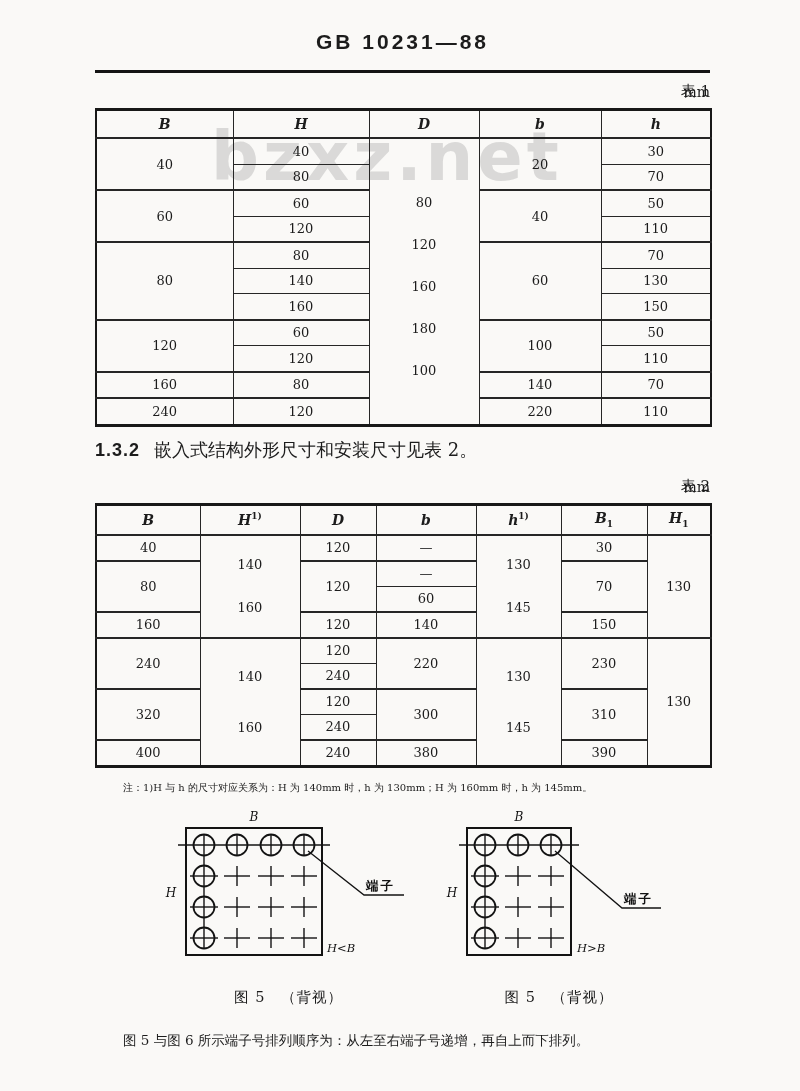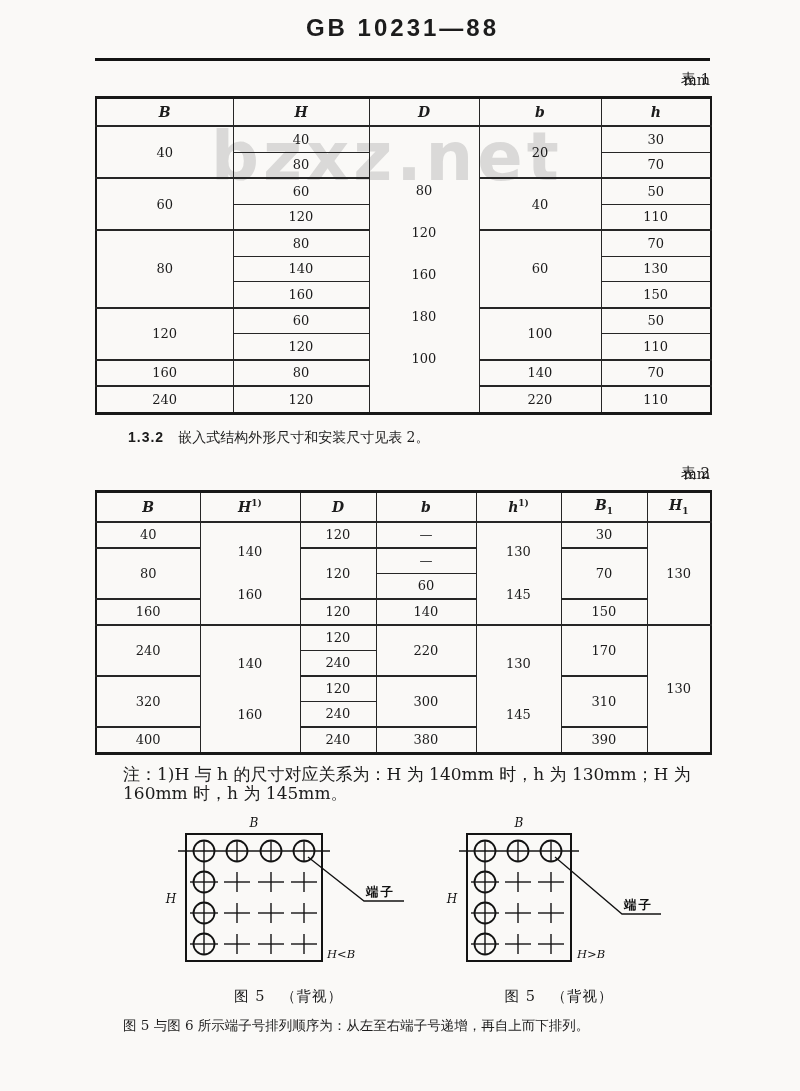--- a/index.html
+++ b/index.html
@@ -16,24 +16,24 @@
   .content{position:relative;z-index:1;padding:0 90px 0 95px;width:615px;}
   .watermark{
     position:absolute;z-index:0;
     left:211px;top:118px;
     font-family:"DejaVu Sans","Liberation Sans",sans-serif;
     font-weight:bold;font-size:67px;letter-spacing:4px;
     color:rgba(170,170,170,0.40);
     user-select:none;
   }
   .doc-title{
-    padding-top:14px;
+    padding-top:30px;
     text-align:center;
     font-family:"Liberation Sans","DejaVu Sans",sans-serif;
-    font-weight:bold;font-size:24px;letter-spacing:3px;
+    font-weight:bold;font-size:21px;letter-spacing:3px;
   }
   .rule{margin-top:16px;height:3px;background:#141414;}
   .tcap{position:relative;margin-top:9px;height:20px;text-align:right;font-size:15px;}
   .tcap-unit{position:absolute;right:0;top:2px;font-size:14px;}
   table{
     border-collapse:collapse;table-layout:fixed;
     width:615px;margin-top:6px;
     border:2px solid #181818;border-top-width:3px;border-bottom-width:3px;
     font-size:13px;
   }
@@ -51,28 +51,28 @@
   tr.gs td, tr.gs th{border-top-width:2.4px;}
   tr.hdr th{border-bottom-width:2.4px;}
   td.stack{position:relative;}
   .stack-inner{
     position:absolute;inset:0;
     display:flex;flex-direction:column;align-items:center;justify-content:center;
   }
   .gap-d{gap:27px;padding-top:10px;}
   .gap-2{gap:28px;}
   .gap-3{gap:36px;}
-  .sec{margin-top:12px;font-size:14px;line-height:21px;margin-left:33px;}
+  .sec{margin-top:12px;font-size:18px;line-height:21px;}
   .sec-num{font-family:"Liberation Sans","DejaVu Sans",sans-serif;font-weight:bold;margin-right:14px;letter-spacing:1px;}
   .sec-132{margin-top:12px;}
-  .note-line{margin-top:10px;padding-left:28px;font-size:17px;line-height:19px;}
+  .note-line{margin-top:10px;padding-left:28px;font-size:10px;line-height:19px;}
   .figures{position:relative;height:202px;margin-top:12px;}
   .fig{position:absolute;top:0;}
-  .fig-cap{margin-top:6px;text-align:center;font-size:14.5px;letter-spacing:1px;}
-  .fig-note{margin-top:0;padding-left:28px;font-size:13.5px;}
+  .fig-cap{margin-top:13px;text-align:center;font-size:14.5px;letter-spacing:1px;}
+  .fig-note{margin-top:21px;padding-left:28px;font-size:13.5px;}
   svg .box{fill:none;stroke:#131313;stroke-width:2;}
   svg .ln{stroke:#131313;stroke-width:1.4;}
   svg .circ{fill:none;stroke:#131313;stroke-width:1.8;}
   svg .leader{fill:none;stroke:#131313;stroke-width:1.3;}
   svg text{fill:#131313;font-family:"DejaVu Serif","Liberation Serif",serif;}
   svg .axis{font-style:italic;font-size:12px;}
   svg .rel{font-style:italic;font-size:11.5px;}
   svg .callout{font-size:12.5px;letter-spacing:2px;font-weight:bold;}
 </style>
 </head>
@@ -247,21 +247,21 @@
           </div>
         </td>
         <td>120</td>
         <td rowspan="2" class="dbl">220</td>
         <td rowspan="5" class="stack">
           <div class="stack-inner gap-3">
             <span>130</span>
             <span>145</span>
           </div>
         </td>
-        <td rowspan="2" class="dbl">170</td>
+        <td rowspan="2" class="dbl">230</td>
         <td rowspan="5">130</td>
       </tr>
       <tr>
         <td>240</td>
       </tr>
       <tr class="gs">
         <td rowspan="2" class="dbl">320</td>
         <td>120</td>
         <td rowspan="2" class="dbl">300</td>
         <td rowspan="2" class="dbl">310</td>

